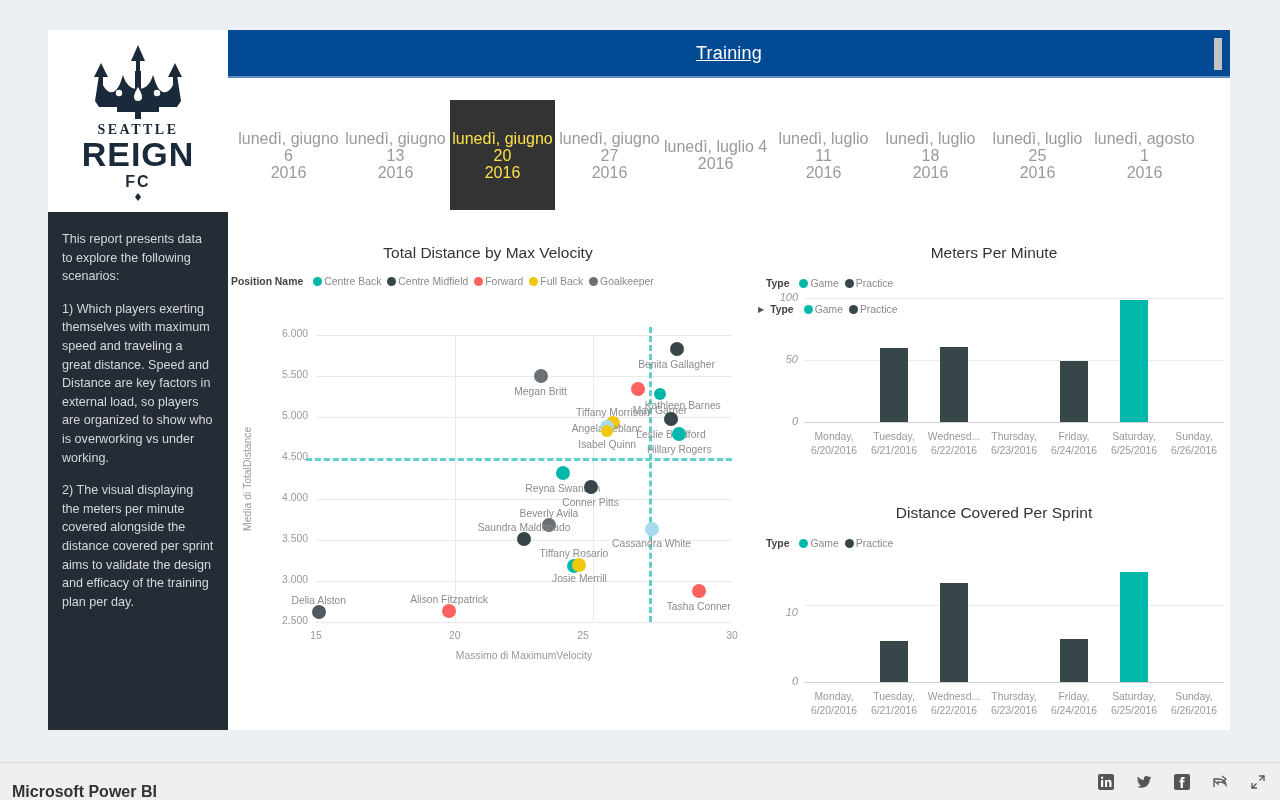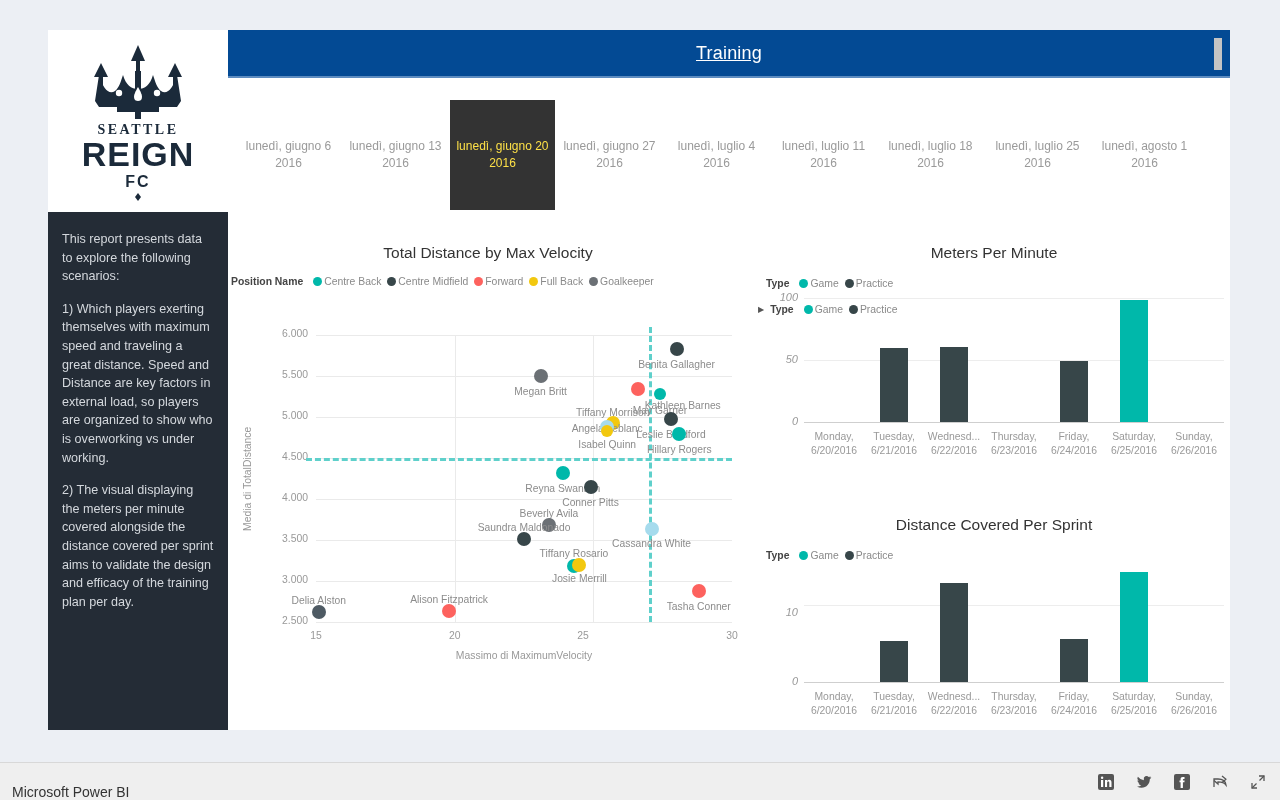--- a/index.html
+++ b/index.html
@@ -26,22 +26,22 @@
 
   
   .hdr { position:absolute; left:180px; top:0; width:1002px; height:48px; background:#034a94;
          border-bottom:2px solid #5d8cc0; display:flex; align-items:center; justify-content:center; }
   .hdr-title { color:#ffffff; font-size:18px; text-decoration:underline; letter-spacing:.2px; }
   .hdr-scroll { position:absolute; right:8px; top:8px; width:8px; height:32px; background:#c4c4c4; }
 
   
   .dates { position:absolute; left:180px; top:70px; width:1002px; height:110px; }
   .dtile { position:absolute; top:0; width:105px; height:110px;
-           display:flex; align-items:center; justify-content:center; text-align:center;
-           font-size:12px; line-height:17px; color:#9a9a9a; }
+           display:flex; align-items:center; text-align:center;
+           font-size:16px; line-height:17px; color:#9a9a9a; }
   .dtile.sel { background:#333333; color:#fde047; }
 
   
   .panel { position:absolute; }
   .ptitle { text-align:center; font-size:15.5px; color:#333; }
 
   
   #scatter { left:180px; top:210px; width:520px; height:490px; }
   .legend-row { display:flex; align-items:center; gap:6px; font-size:10.4px; color:#777; padding-left:3px; }
   .lg-name { font-weight:bold; color:#444; margin-right:4px; }
@@ -64,21 +64,21 @@
   #dcs { left:710px; top:470px; width:472px; height:250px; }
   .bararea { position:absolute; }
   .bar { position:absolute; bottom:0; }
   .btick { position:absolute; font-size:10.4px; color:#999; text-align:center; line-height:14px; }
   .bgrid { position:absolute; height:1px; background:#ededed; }
   .bylab { position:absolute; font-size:11px; color:#999; text-align:right;font-style:italic; }
 
   
   .footer { position:absolute; left:0; top:762px; width:1280px; height:38px; background:#efefef;
             border-top:1px solid #d8d8d8; display:flex; align-items:center; }
-  .fbrand { margin-left:12px; font-size:14px; font-weight:normal; color:#333;margin-top:20px; }
+  .fbrand { margin-left:12px; font-size:16px; font-weight:bold; color:#333;margin-top:20px; }
   .ficons { margin-left:auto; margin-right:14px; display:flex; gap:22px; align-items:center; color:#555; }
   .ficon { width:16px; height:16px; display:block; }
 </style>
 </head>
 <body>
 
 <div id="app">
 
   <div class="report">
 
@@ -289,21 +289,21 @@
           <div class="btick" style="left: 226px; top: 190px; width: 60px;"><span>Thursday,<br>6/23/2016</span></div>
           <div class="bar" style="left: 302px; top: 120.62px; width: 28px; height: 61.38px; background: rgb(55, 70, 73);"></div>
           <div class="btick" style="left: 286px; top: 190px; width: 60px;"><span>Friday,<br>6/24/2016</span></div>
           <div class="bar" style="left: 362px; top: 60.48px; width: 28px; height: 121.52px; background: rgb(0, 184, 170);"></div>
           <div class="btick" style="left: 346px; top: 190px; width: 60px;"><span>Saturday,<br>6/25/2016</span></div>
           <div class="btick" style="left: 406px; top: 190px; width: 60px;"><span>Sunday,<br>6/26/2016</span></div>
         </div>
     </div>
 
     <div class="panel" id="dcs">
-      <div class="ptitle" style="margin-top:16px">Distance Covered Per Sprint</div>
+      <div class="ptitle" style="margin-top:4px">Distance Covered Per Sprint</div>
       <div class="legend-row" style="margin-top:16px;padding-left:8px">
         <span class="lg-name">Type</span>
         <span id="dcs-legend-items" style="display:flex;align-items:center;">
             <span class="lg-item">
               <span class="dot" style="background: rgb(0, 184, 170);"></span>
               <span>Game</span>
             </span>
             <span class="lg-item">
               <span class="dot" style="background: rgb(55, 70, 73);"></span>
               <span>Practice</span>

